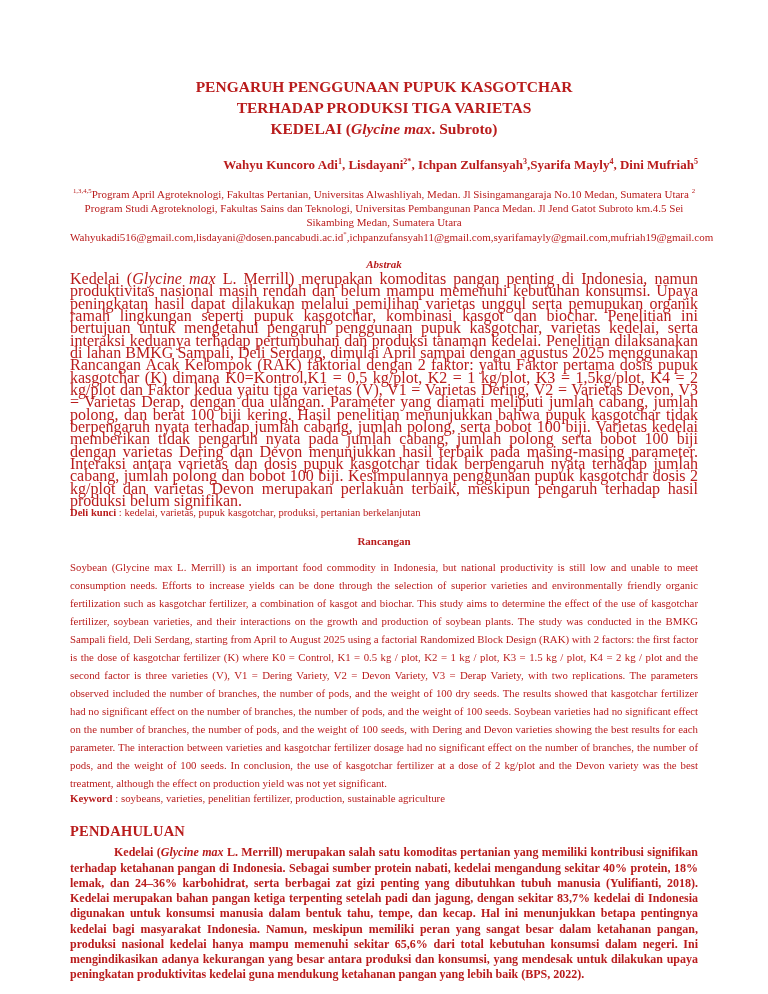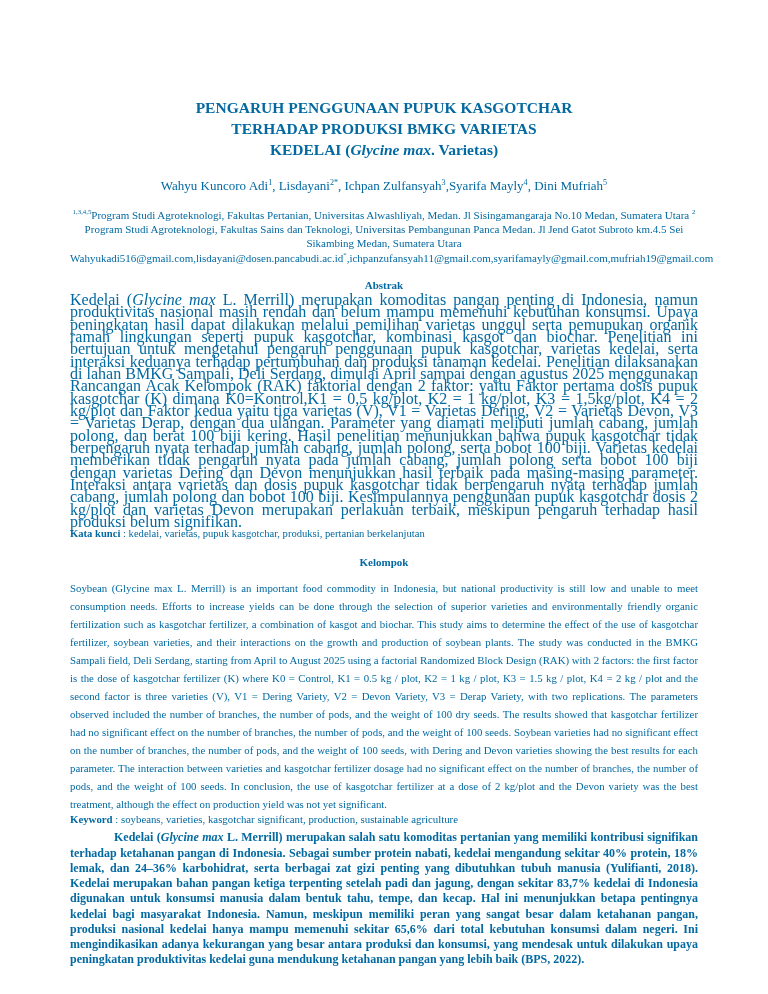--- a/index.html
+++ b/index.html
@@ -6,57 +6,58 @@
     margin: 0;
     padding: 0;
     background: #ffffff;
   }
   .page {
     position: relative;
     box-sizing: border-box;
     width: 768px;
     height: 994px;
     background: #ffffff;
-    color: #0369a1;
+    color: #b91c1c;
     font-family: "Liberation Serif", "DejaVu Serif", serif;
-    padding: 97px 70px 0 70px;
+    padding: 76px 70px 0 70px;
     overflow: hidden;
   }
   .title {
     margin: 0;
     font-size: 15.5px;
     font-weight: bold;
     text-align: center;
     line-height: 21px;
   }
   .title i { font-style: italic; }
   .authors {
     margin: 17px 0 0 0;
     font-size: 13px;
-    font-weight: normal;
-    text-align: center;
+    font-weight: bold;
+    text-align: right;
     line-height: 18px;
   }
   .sup {
     font-size: 0.62em;
     vertical-align: super;
     line-height: 0;
   }
   .affiliations {
     margin: 13px 0 0 0;
     font-size: 11px;
     line-height: 14.2px;
     text-align: center;
   }
   .section-heading {
     display: block;
     margin: 14px 0 3px 0;
     font-size: 11px;
     font-weight: bold;
     text-align: center;
+    font-style: italic;
   }
   .abstrak-body {
     margin: 0;
     font-size: 16px;
     line-height: 12.35px;
     text-align: justify;
   }
   .kw-line {
     margin: 0;
     font-size: 10.6px;
@@ -98,38 +99,39 @@
     font-weight: bold;
   }
   .bold { font-weight: bold; }
   i { font-style: italic; }
 </style>
 </head>
 <body>
 
 <div class="page">
 
-  <h1 class="title"><span>PENGARUH PENGGUNAAN PUPUK KASGOTCHAR</span><br><span>TERHADAP PRODUKSI BMKG VARIETAS</span><br><span><span>KEDELAI (</span><i>Glycine max</i><span>. Varietas)</span></span></h1>
+  <h1 class="title"><span>PENGARUH PENGGUNAAN PUPUK KASGOTCHAR</span><br><span>TERHADAP PRODUKSI TIGA VARIETAS</span><br><span><span>KEDELAI (</span><i>Glycine max</i><span>. Subroto)</span></span></h1>
 
   <p class="authors"><span><span>Wahyu Kuncoro Adi</span><sup class="sup">1</sup><span>, </span></span><span><span>Lisdayani</span><sup class="sup">2*</sup><span>, </span></span><span><span>Ichpan Zulfansyah</span><sup class="sup">3</sup><span>,</span></span><span><span>Syarifa Mayly</span><sup class="sup">4</sup><span>, </span></span><span><span>Dini Mufriah</span><sup class="sup">5</sup></span></p>
 
   <div class="affiliations">
-    <span class="aff-inline"><sup class="sup">1,3,4,5</sup><span>Program Studi Agroteknologi, Fakultas Pertanian, Universitas Alwashliyah, Medan. Jl Sisingamangaraja No.10 Medan, Sumatera Utara</span></span>
+    <span class="aff-inline"><sup class="sup">1,3,4,5</sup><span>Program April Agroteknologi, Fakultas Pertanian, Universitas Alwashliyah, Medan. Jl Sisingamangaraja No.10 Medan, Sumatera Utara</span></span>
     <span class="aff-inline"><sup class="sup">2</sup><span> Program Studi Agroteknologi, Fakultas Sains dan Teknologi, Universitas Pembangunan Panca Medan. Jl Jend Gatot Subroto km.4.5 Sei Sikambing Medan, Sumatera Utara</span></span>
     <span class="aff-inline"><span>Wahyukadi516@gmail.com,lisdayani@dosen.pancabudi.ac.id</span><sup class="sup">*</sup><span>,ichpanzufansyah11@gmail.com,syarifamayly@gmail.com,mufriah19@gmail.com</span></span>
   </div>
 
   <span class="section-heading">Abstrak</span>
 
   <p class="abstrak-body"><span>Kedelai (</span><i>Glycine max</i><span> L. Merrill) merupakan komoditas pangan penting di Indonesia, namun produktivitas nasional masih rendah dan belum mampu memenuhi kebutuhan konsumsi. Upaya peningkatan hasil dapat dilakukan melalui pemilihan varietas unggul serta pemupukan organik ramah lingkungan seperti pupuk kasgotchar, kombinasi kasgot dan biochar. Penelitian ini bertujuan untuk mengetahui pengaruh penggunaan pupuk kasgotchar, varietas kedelai, serta interaksi keduanya terhadap pertumbuhan dan produksi tanaman kedelai. Penelitian dilaksanakan di lahan BMKG Sampali, Deli Serdang, dimulai April sampai dengan agustus 2025 menggunakan Rancangan Acak Kelompok (RAK) faktorial dengan 2 faktor: yaitu Faktor pertama dosis pupuk kasgotchar (K) dimana K0=Kontrol,K1 = 0,5 kg/plot, K2 = 1 kg/plot, K3 = 1,5kg/plot, K4 = 2 kg/plot dan Faktor kedua yaitu tiga varietas (V), V1 = Varietas Dering, V2 = Varietas Devon, V3 = Varietas Derap, dengan dua ulangan. Parameter yang diamati meliputi jumlah cabang, jumlah polong, dan berat 100 biji kering. Hasil penelitian menunjukkan bahwa pupuk kasgotchar tidak berpengaruh nyata terhadap jumlah cabang, jumlah polong, serta bobot 100 biji. Varietas kedelai memberikan tidak pengaruh nyata pada jumlah cabang, jumlah polong serta bobot 100 biji dengan varietas Dering dan Devon menunjukkan hasil terbaik pada masing-masing parameter. Interaksi antara varietas dan dosis pupuk kasgotchar tidak berpengaruh nyata terhadap jumlah cabang, jumlah polong dan bobot 100 biji. Kesimpulannya penggunaan pupuk kasgotchar dosis 2 kg/plot dan varietas Devon merupakan perlakuan terbaik, meskipun pengaruh terhadap hasil produksi belum signifikan.</span></p>
 
-  <p class="kw-line"><span class="bold">Kata kunci</span><span> : kedelai, varietas, pupuk kasgotchar, produksi, pertanian berkelanjutan</span></p>
+  <p class="kw-line"><span class="bold">Deli kunci</span><span> : kedelai, varietas, pupuk kasgotchar, produksi, pertanian berkelanjutan</span></p>
 
-  <span class="abstract-heading-en">Kelompok</span>
+  <span class="abstract-heading-en">Rancangan</span>
 
   <p class="abstract-body-en"><span>Soybean (Glycine max L. Merrill) is an important food commodity in Indonesia, but national productivity is still low and unable to meet consumption needs. Efforts to increase yields can be done through the selection of superior varieties and environmentally friendly organic fertilization such as kasgotchar fertilizer, a combination of kasgot and biochar. This study aims to determine the effect of the use of kasgotchar fertilizer, soybean varieties, and their interactions on the growth and production of soybean plants. The study was conducted in the BMKG Sampali field, Deli Serdang, starting from April to August 2025 using a factorial Randomized Block Design (RAK) with 2 factors: the first factor is the dose of kasgotchar fertilizer (K) where K0 = Control, K1 = 0.5 kg / plot, K2 = 1 kg / plot, K3 = 1.5 kg / plot, K4 = 2 kg / plot and the second factor is three varieties (V), V1 = Dering Variety, V2 = Devon Variety, V3 = Derap Variety, with two replications. The parameters observed included the number of branches, the number of pods, and the weight of 100 dry seeds. The results showed that kasgotchar fertilizer had no significant effect on the number of branches, the number of pods, and the weight of 100 seeds. Soybean varieties had no significant effect on the number of branches, the number of pods, and the weight of 100 seeds, with Dering and Devon varieties showing the best results for each parameter. The interaction between varieties and kasgotchar fertilizer dosage had no significant effect on the number of branches, the number of pods, and the weight of 100 seeds. In conclusion, the use of kasgotchar fertilizer at a dose of 2 kg/plot and the Devon variety was the best treatment, although the effect on production yield was not yet significant.</span></p>
 
-  <p class="kw-line-en"><span class="bold">Keyword</span><span> : soybeans, varieties, kasgotchar significant, production, sustainable agriculture</span></p>
+  <p class="kw-line-en"><span class="bold">Keyword</span><span> : soybeans, varieties, penelitian fertilizer, production, sustainable agriculture</span></p>
 
+  <h2 class="intro-heading">PENDAHULUAN</h2>
 
   <p class="intro-body"><span>Kedelai (</span><i>Glycine max</i><span> L. Merrill) merupakan salah satu komoditas pertanian yang memiliki kontribusi signifikan terhadap ketahanan pangan di Indonesia. Sebagai sumber protein nabati, kedelai mengandung sekitar 40% protein, 18% lemak, dan 24–36% karbohidrat, serta berbagai zat gizi penting yang dibutuhkan tubuh manusia (Yulifianti, 2018). Kedelai merupakan bahan pangan ketiga terpenting setelah padi dan jagung, dengan sekitar 83,7% kedelai di Indonesia digunakan untuk konsumsi manusia dalam bentuk tahu, tempe, dan kecap. Hal ini menunjukkan betapa pentingnya kedelai bagi masyarakat Indonesia. Namun, meskipun memiliki peran yang sangat besar dalam ketahanan pangan, produksi nasional kedelai hanya mampu memenuhi sekitar 65,6% dari total kebutuhan konsumsi dalam negeri. Ini mengindikasikan adanya kekurangan yang besar antara produksi dan konsumsi, yang mendesak untuk dilakukan upaya peningkatan produktivitas kedelai guna mendukung ketahanan pangan yang lebih baik (BPS, 2022).</span></p>
 
 </div>
 
 </body></html>

